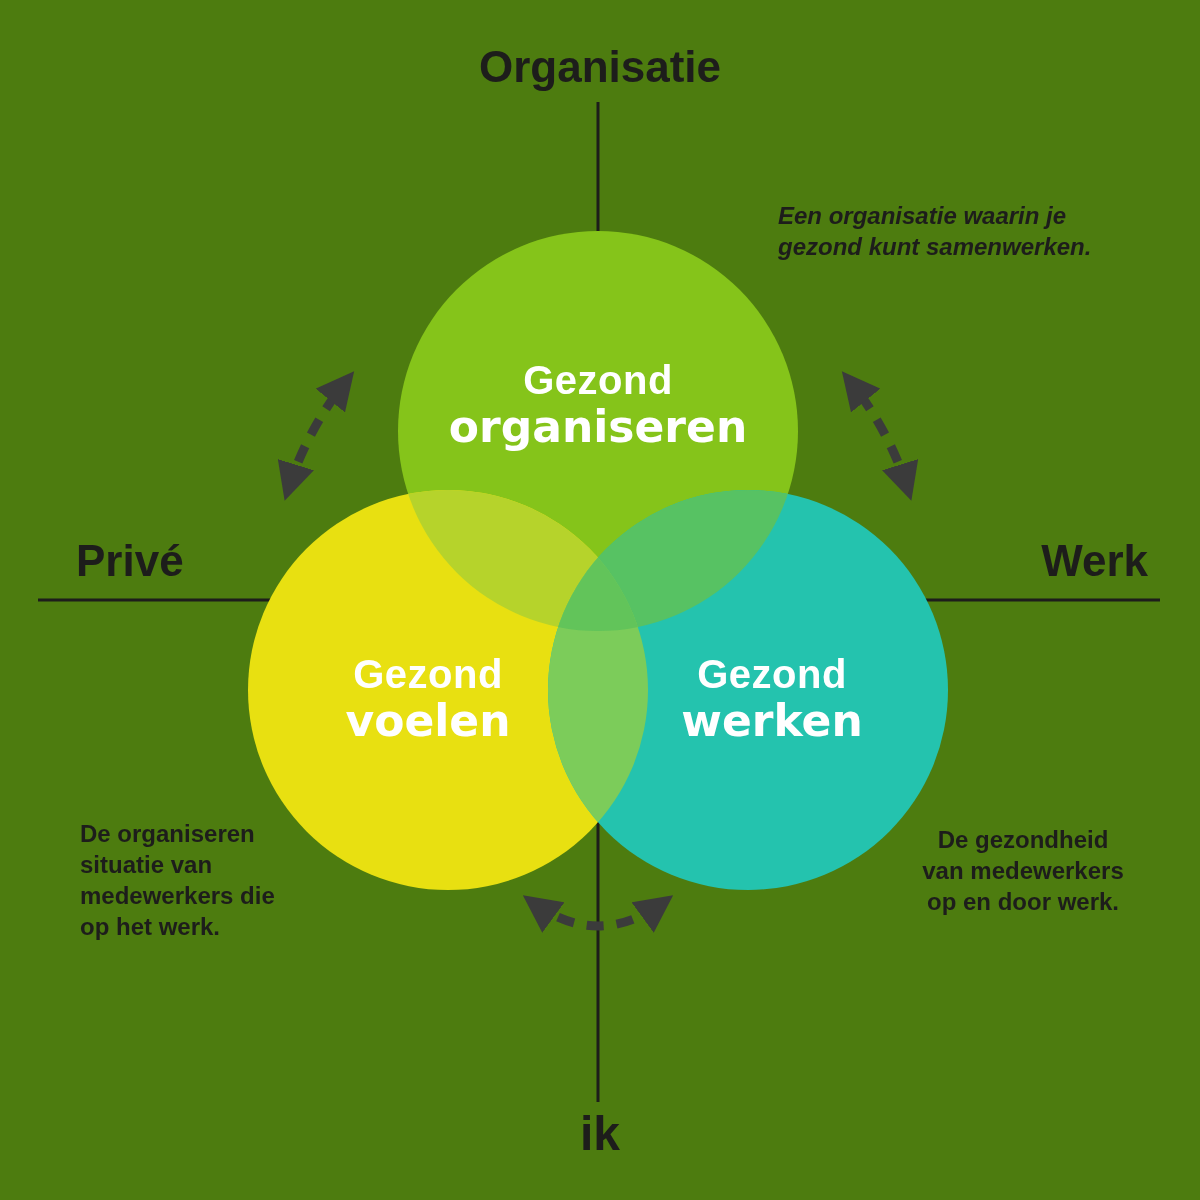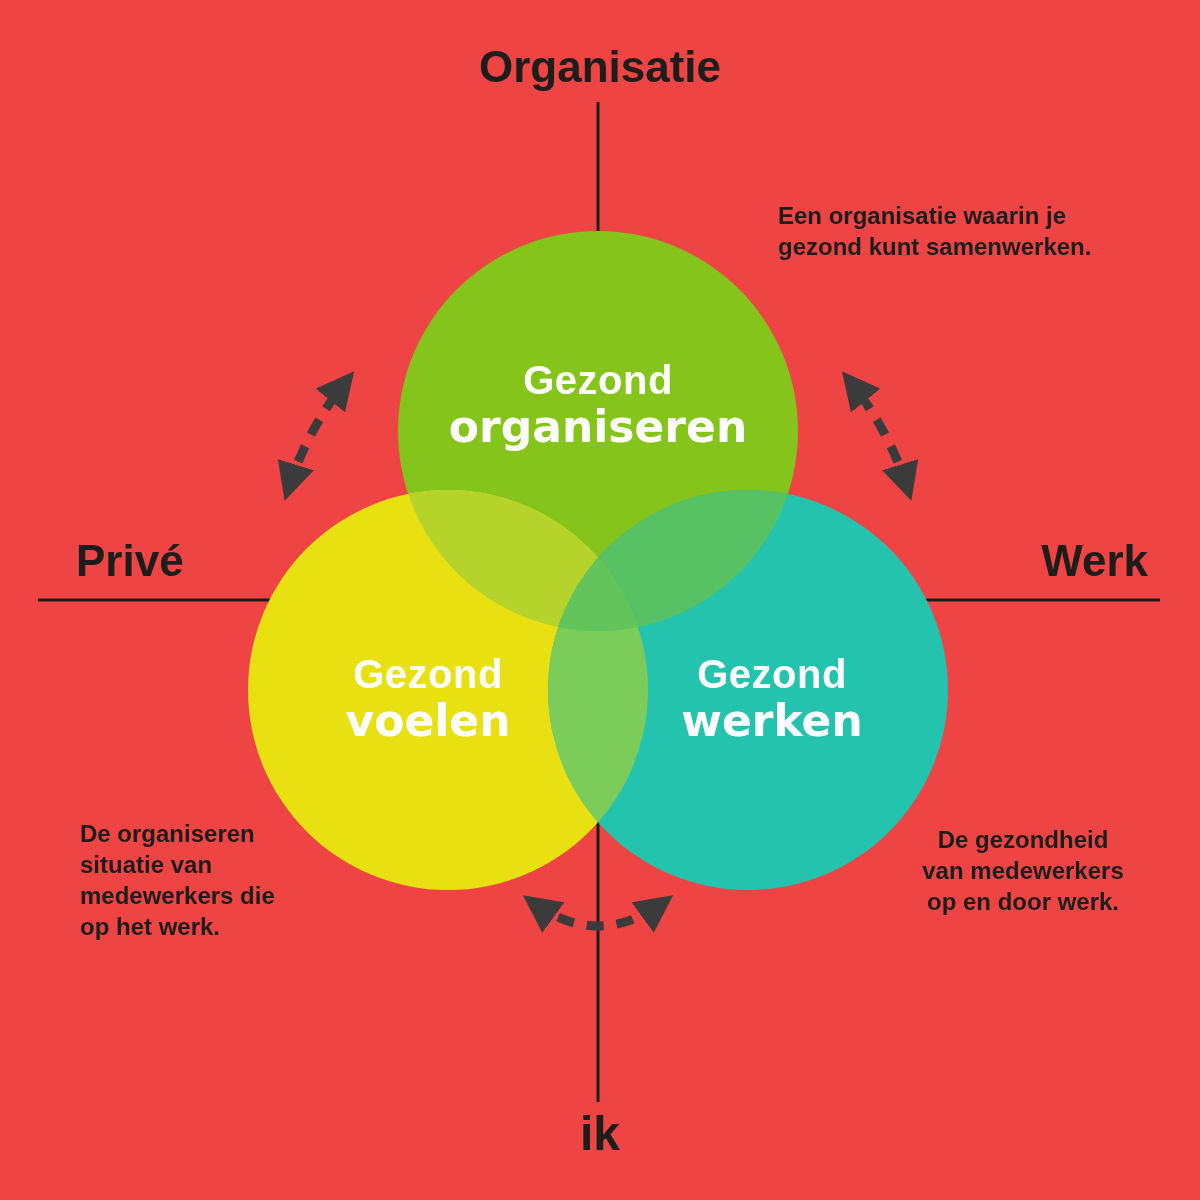--- a/index.html
+++ b/index.html
@@ -1,19 +1,19 @@
 <!DOCTYPE html>
 <html><head>
 <meta charset="utf-8">
 <style>
   html,body{margin:0;padding:0;background:#ffffff;}
   .canvas{
     position:relative;
     width:1200px;height:1200px;
-    background:#ef4444;
+    background:#4d7c0f;
     font-family:"Liberation Sans",sans-serif;
     color:#1d1d1b;
     overflow:hidden;
   }
   .canvas svg{position:absolute;left:0;top:0;}
   .abs{position:absolute;}
   .axis-label{
     font-weight:700;
     font-size:44px;
     color:#1d1d1b;
@@ -22,21 +22,21 @@
   .t-org{left:0;right:0;top:42px;text-align:center;}
   .t-prive{left:36px;top:536px;margin-left:40px;}
   .t-werk{right:52px;top:536px;text-align:center;}
   .t-ik{left:0;right:0;top:1106px;text-align:center;font-size:48px;}
   .annotation{
     font-weight:700;
     font-size:24px;
     line-height:31px;
     color:#1d1d1b;
   }
-  .ann-tr{left:778px;top:200px;}
+  .ann-tr{left:778px;top:200px;font-style:italic;}
   .ann-bl{left:80px;top:818px;}
   .ann-br{left:916px;top:824px;width:214px;text-align:center;}
   .circle-label{
     text-align:center;
     color:#ffffff;
     width:400px;
   }
   .circle-label .w1{
     display:block;
     font-weight:700;

